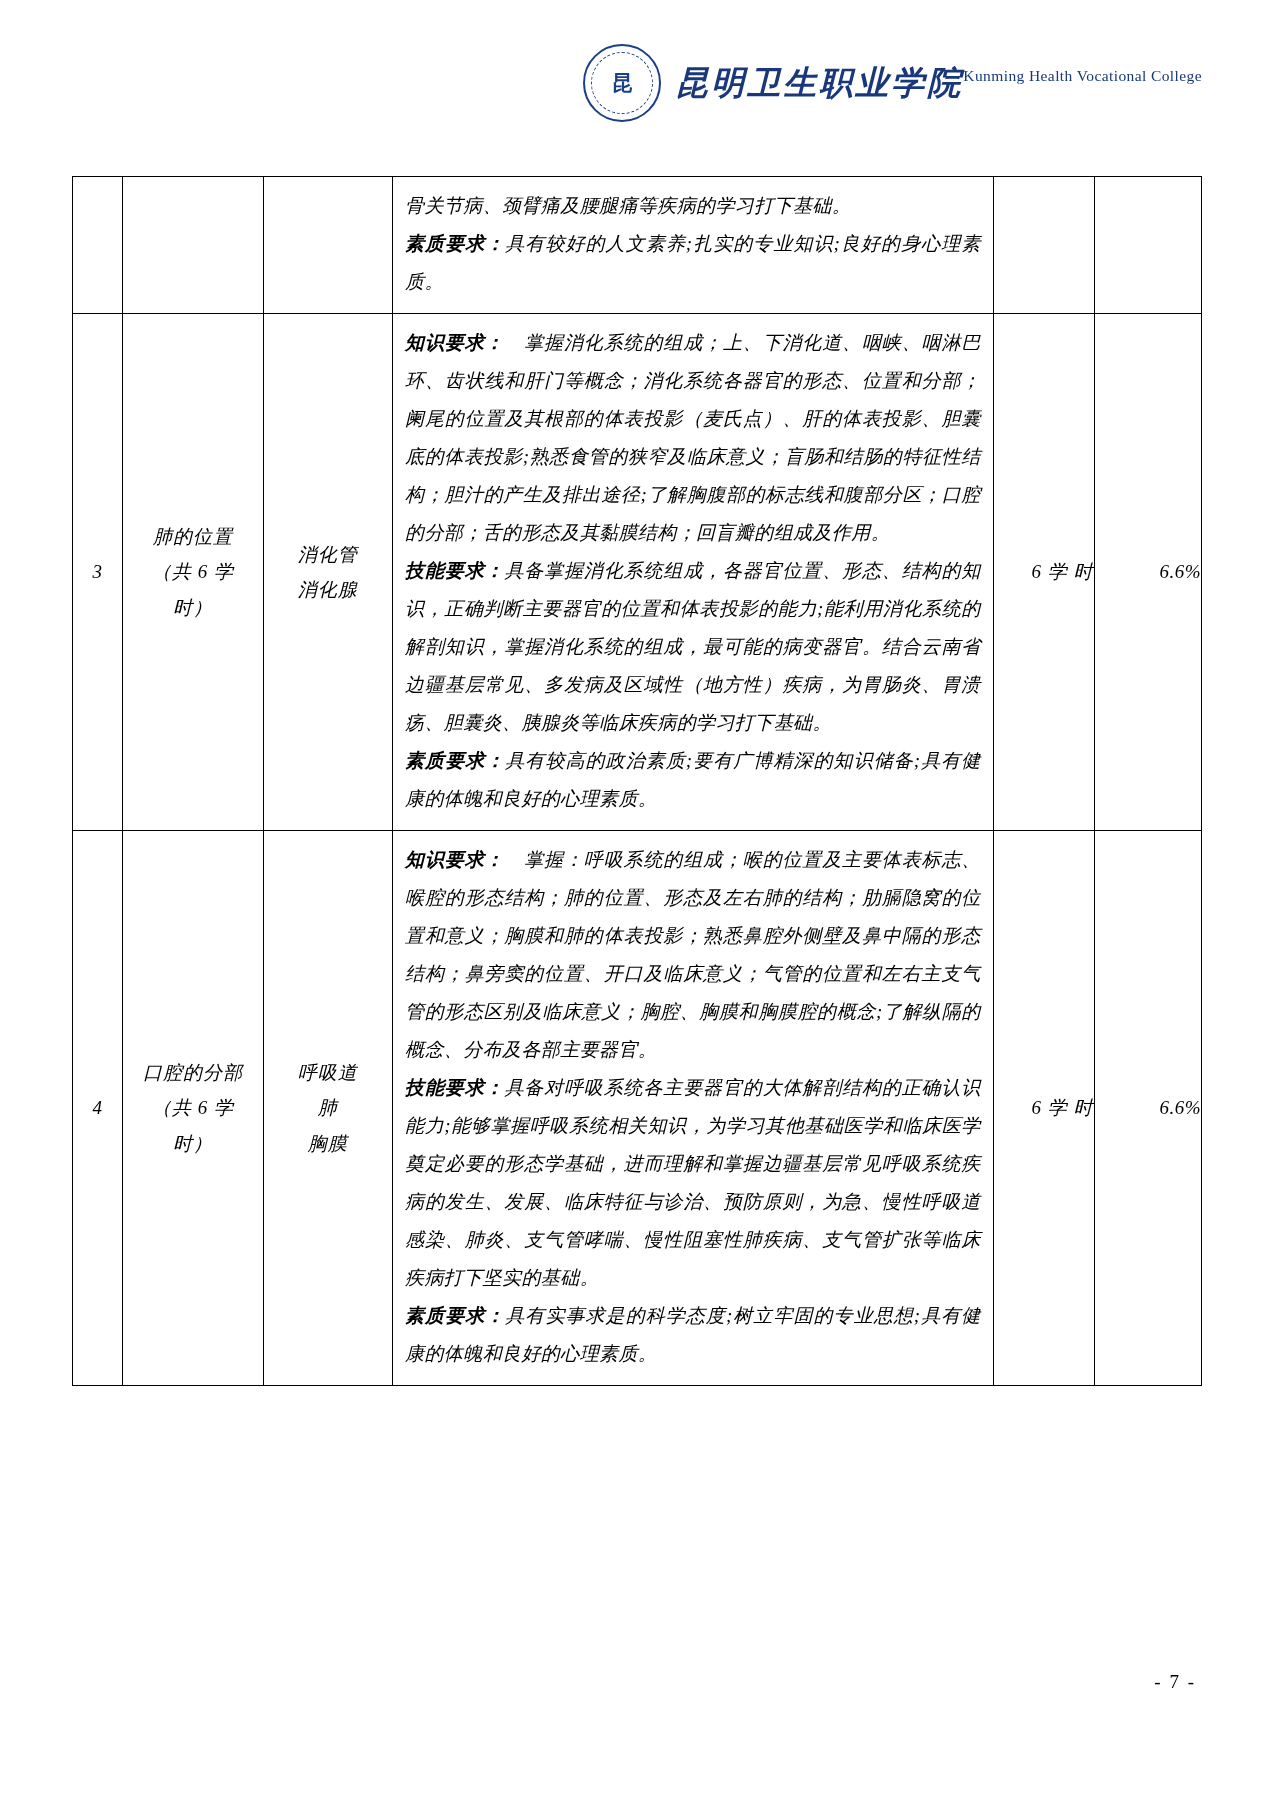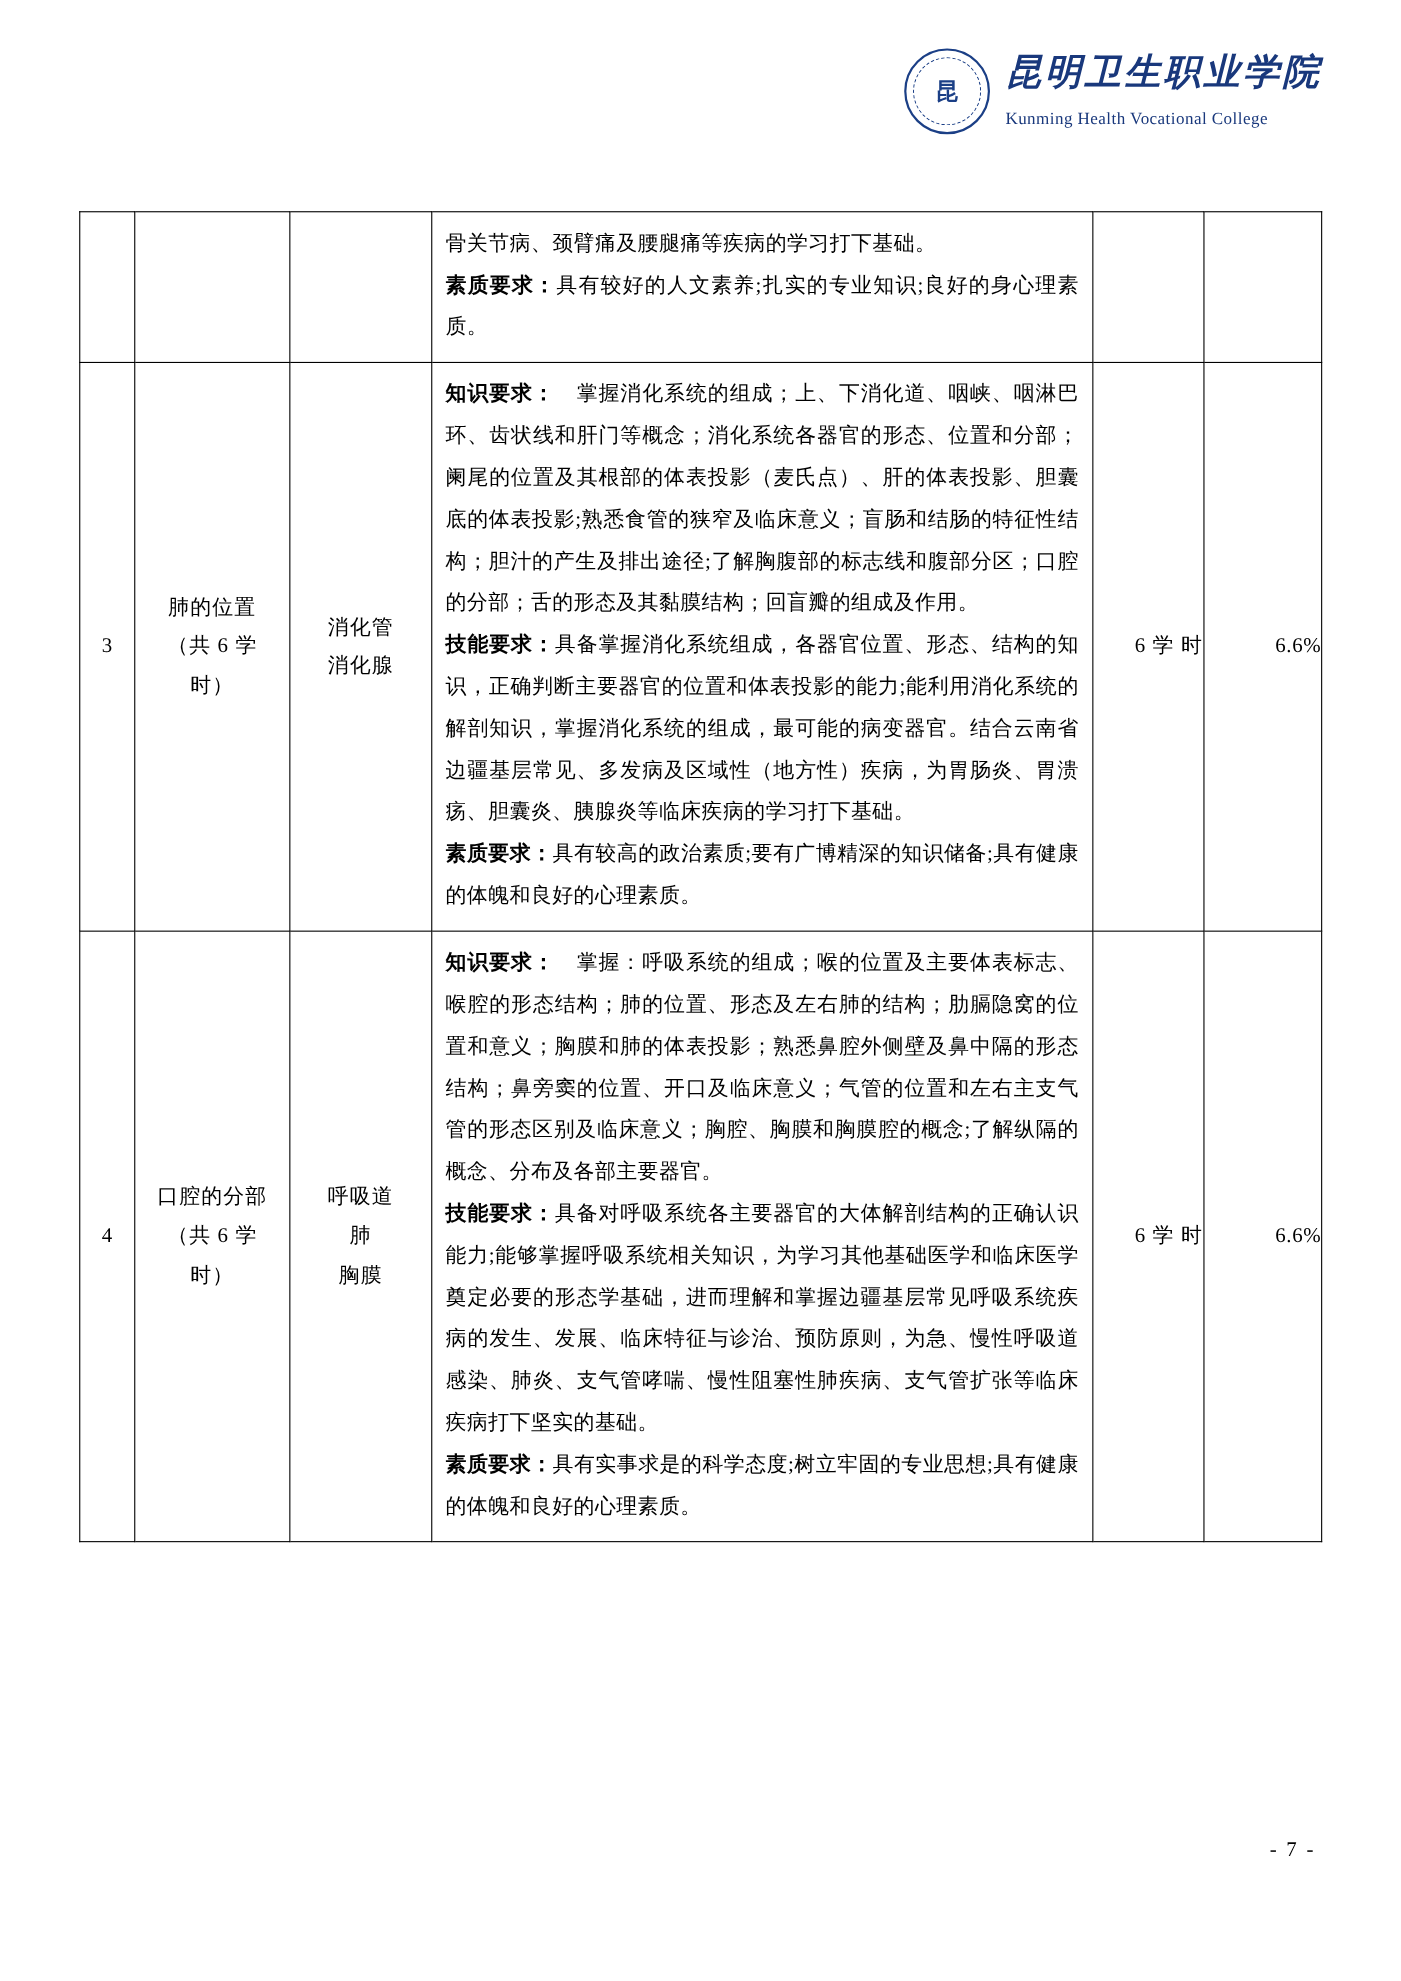--- a/index.html
+++ b/index.html
@@ -53,49 +53,50 @@
     left: 50%;
     top: 50%;
     transform: translate(-50%, -50%);
     font-size: 21px;
     color: #1b3f86;
     font-family: "Liberation Serif", serif;
     font-weight: bold;
   }
   .logo-text {
     display: flex;
-    flex-direction: column;
+    flex-direction: row;
     justify-content: center;
   }
   .logo-cn {
     font-family: "Liberation Serif", serif;
     font-size: 33px;
     letter-spacing: 3px;
     color: #19387c;
     font-weight: bold;
     line-height: 1.1;
     font-style: italic;
   }
   .logo-en {
     font-family: "Liberation Serif", serif;
     font-size: 15.5px;
     color: #19387c;
     letter-spacing: 0.4px;
-    margin-top: 15px;
+    margin-top: 2px;
     white-space: nowrap;
   }
 
   
   table.main {
     position: absolute;
     left: 72px;
-    top: 192px;
+    top: 176px;
     width: 1130px;
     border-collapse: collapse;
     table-layout: fixed;
+    font-style: italic;
   }
   table.main td {
     border: 1px solid #000000;
     vertical-align: middle;
     padding: 0;
   }
   .col-idx   { width: 46px; }
   .col-sys   { width: 128px; }
   .col-organ { width: 118px; }
   .col-req   { width: 548px; }

